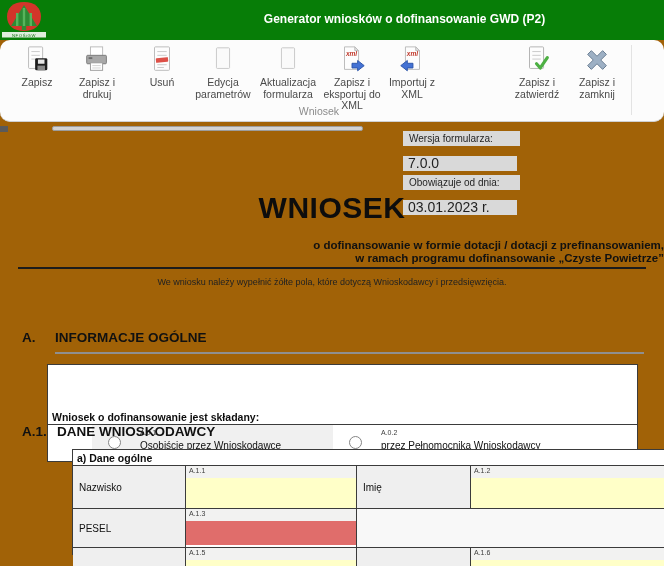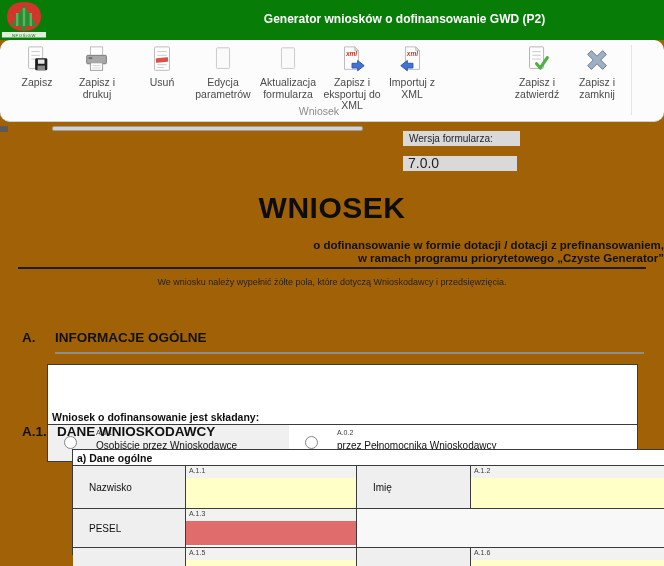--- a/index.html
+++ b/index.html
@@ -48,42 +48,42 @@
   .section-head .ttl { position:absolute; left:55px; top:0; white-space:nowrap; }
   .sec-a { top:330px; left:0; width:664px; height:18px; }
   .sec-a1 { top:424px; left:0; width:664px; height:18px; }
   .sec-a1 .ttl { left:57px; }
   .sec-a-rule { position:absolute; left:55px; top:352px; width:589px; height:2px; background:#8f8f8f; }
 
   
   .radio-table { position:absolute; left:47px; top:364px; width:591px; border:1px solid #3b3b3b; background:#fff; }
   .rt-header { height:16px; padding:2px 0 0 4px; font-size:10.5px; font-weight:bold; color:#0d0d0d;
                border-bottom:1px solid #3b3b3b; background:#fff;margin-top:44px; }
-  .rt-row { display:flex; height:36px; }
+  .rt-row { display:flex; height:36px;padding-left:44px; }
   .rt-opt { position:relative; height:36px; }
   .rt-opt1 { width:241px; background:#f0f0f0; }
   .rt-opt2 { flex:1; background:#fff; }
   .radio { position:absolute; left:16px; top:11px; width:13px; height:13px; border:1.5px solid #858585;
            border-radius:50%; background:#fff; }
   .opt-code { position:absolute; left:48px; top:4px; font-size:7px; color:#3c3c3c; }
   .opt-label { position:absolute; left:48px; top:15px; font-size:10px; color:#101010; }
 
   
   .gtable { position:absolute; left:52px; top:449px; width:594px; height:106px; border:1px solid #3b3b3b;
             background:#fff;margin-left:20px; }
   .gt-header { height:16px; padding:2px 0 0 4px; font-size:10.5px; font-weight:bold; color:#0d0d0d;
                border-bottom:1px solid #3b3b3b; background:#fff; }
   .gt-row { display:flex; border-bottom:1px solid #3b3b3b; }
   .gt-row:last-child { border-bottom:none; }
   .gt-row1 { height:43px; }
   .gt-row2 { height:39px; }
   .gt-row3 { height:34px; }
   .gcell { position:relative; height:100%; }
   .gcell + .gcell { border-left:1px solid #3b3b3b; }
-  .glabel { display:flex; align-items:center; padding-left:16px; font-size:10px; color:#101010; background:#efefef; }
+  .glabel { display:flex; align-items:center; padding-left:6px; font-size:10px; color:#101010; background:#efefef; }
   .gl1 { width:112px; }
   .gfld { display:flex; flex-direction:column; background:#fff; }
   .gf1 { width:171px; }
   .gl2 { width:114px; }
   .gf2 { flex:1; }
   .fcode { height:12px; padding:1px 0 0 3px; font-size:7px; color:#3c3c3c; background:#f2f2f1; }
   .fyellow { flex:1; background:#ffffc8; }
   .fred { height:24px; background:#e06d6b; }
   .gempty { flex:1; background:#f8f8f8; }
 </style>
@@ -197,26 +197,30 @@
   </div>
 
   <div class="hscroll-stub"></div>
   <div class="hscroll-thumb"></div>
 
   <div class="version-box">
     <div class="vrow">
       <div class="vlabel">Wersja formularza:</div>
       <div class="vvalue">7.0.0</div>
     </div>
+    <div class="vrow">
+      <div class="vlabel">Obowiązuje od dnia:</div>
+      <div class="vvalue">03.01.2023 r.</div>
+    </div>
   </div>
 
   <div class="main-title">WNIOSEK</div>
   <div class="subtitle">
     <div>o dofinansowanie w formie dotacji / dotacji z prefinansowaniem,</div>
-    <div>w ramach programu priorytetowego „Czyste Generator”</div>
+    <div>w ramach programu dofinansowanie „Czyste Powietrze”</div>
   </div>
   <div class="subtitle-rule"></div>
   <div class="instructions">
     <div>We wniosku należy wypełnić żółte pola, które dotyczą Wnioskodawcy i przedsięwzięcia.</div>
   </div>
 
   <div class="section-head sec-a">
     <span class="num">A.</span>
     <span class="ttl">INFORMACJE OGÓLNE</span>
   </div>

